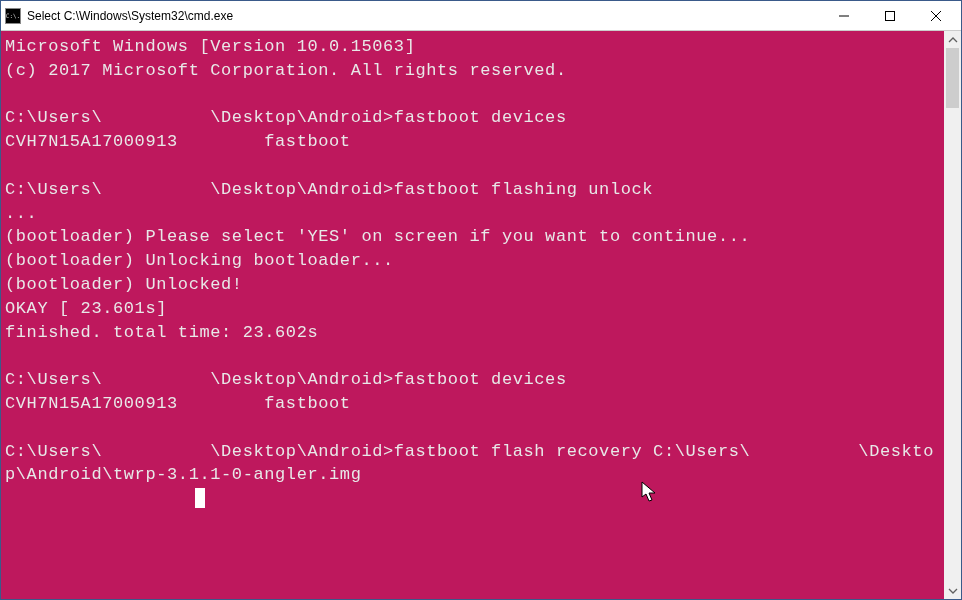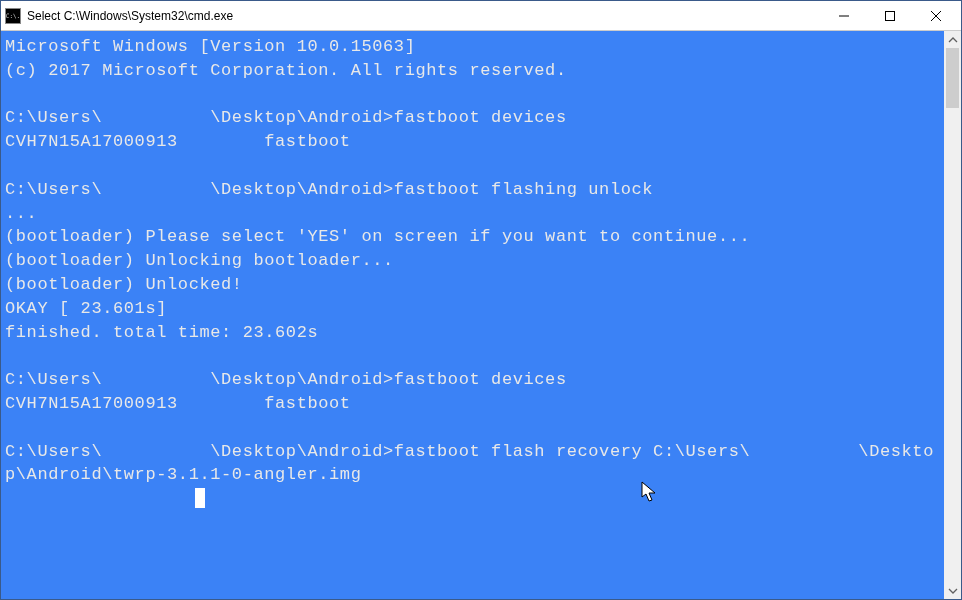--- a/index.html
+++ b/index.html
@@ -59,21 +59,21 @@
       height: 100%;
       display: flex;
       align-items: center;
       justify-content: center;
       cursor: pointer;
     }
     .win-btn svg { display: block; }
     .terminal-area {
       flex: 1;
       display: flex;
-      background: #3b82f6;
+      background: #be185d;
       position: relative;
     }
     .terminal-content {
       flex: 1;
       color: #e8e8e8;
       font-family: "Consolas", "Courier New", monospace;
       font-size: 17px;
       line-height: 1.4;
       padding: 4px 4px;
       white-space: pre-wrap;

